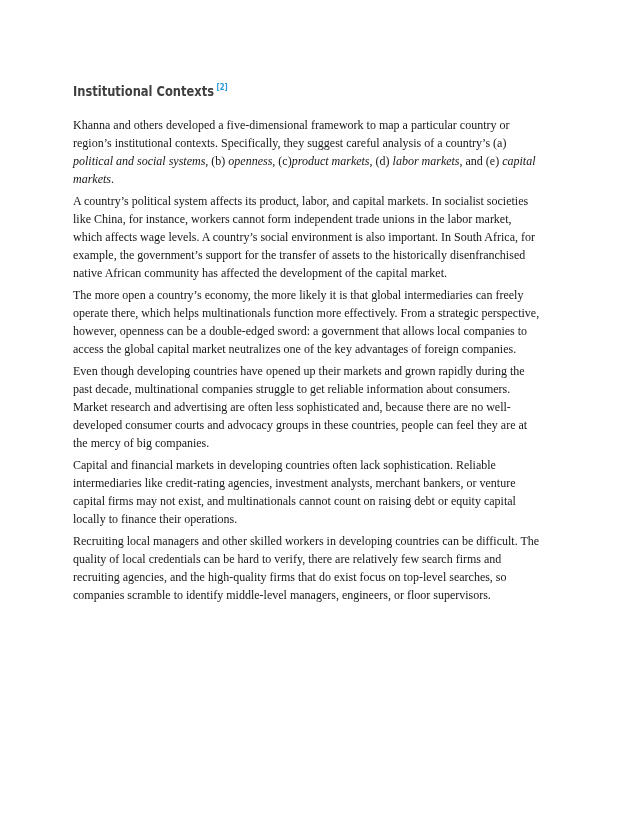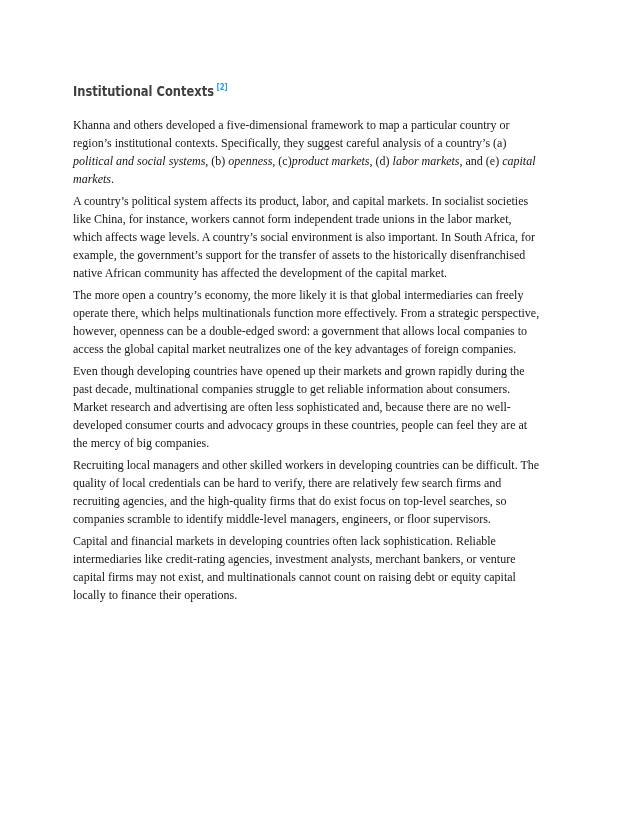--- a/index.html
+++ b/index.html
@@ -84,22 +84,22 @@
 <div class="page">
   <div class="content">
     <h1>
       <span>Institutional Contexts</span><sup>[2]</sup>
     </h1>
     <div id="paragraphs">
         <p><span>Khanna and others developed a five-dimensional framework to map a particular country or region’s institutional contexts. Specifically, they suggest careful analysis of a country’s (a) </span><span class="it">political and social systems</span><span>, (b) </span><span class="it">openness</span><span>, (c)</span><span class="it">product markets</span><span>, (d) </span><span class="it">labor markets</span><span>, and (e) </span><span class="it">capital markets</span><span>.</span></p>
         <p><span>A country’s political system affects its product, labor, and capital markets. In socialist societies like China, for instance, workers cannot form independent trade unions in the labor market, which affects wage levels. A country’s social environment is also important. In South Africa, for example, the government’s support for the transfer of assets to the historically disenfranchised native African community has affected the development of the capital market.</span></p>
         <p><span>The more open a country’s economy, the more likely it is that global intermediaries can freely operate there, which helps multinationals function more effectively. From a strategic perspective, however, openness can be a double-edged sword: a government that allows local companies to access the global capital market neutralizes one of the key advantages of foreign companies.</span></p>
         <p><span>Even though developing countries have opened up their markets and grown rapidly during the past decade, multinational companies struggle to get reliable information about consumers. Market research and advertising are often less sophisticated and, because there are no well-developed consumer courts and advocacy groups in these countries, people can feel they are at the mercy of big companies.</span></p>
+        <p><span>Capital and financial markets in developing countries often lack sophistication. Reliable intermediaries like credit-rating agencies, investment analysts, merchant bankers, or venture capital firms may not exist, and multinationals cannot count on raising debt or equity capital locally to finance their operations.</span></p>
         <p><span>Recruiting local managers and other skilled workers in developing countries can be difficult. The quality of local credentials can be hard to verify, there are relatively few search firms and recruiting agencies, and the high-quality firms that do exist focus on top-level searches, so companies scramble to identify middle-level managers, engineers, or floor supervisors.</span></p>
-        <p><span>Capital and financial markets in developing countries often lack sophistication. Reliable intermediaries like credit-rating agencies, investment analysts, merchant bankers, or venture capital firms may not exist, and multinationals cannot count on raising debt or equity capital locally to finance their operations.</span></p>
       </div>
   </div>
 
   <div class="footer">
     <div class="footer-left">
       <div class="url-line">
         <span>Saylor URL: </span><a href="#">http://www.saylor.org/books</a>
       </div>
       <div class="cc-badge">
         <span class="cc-col">

